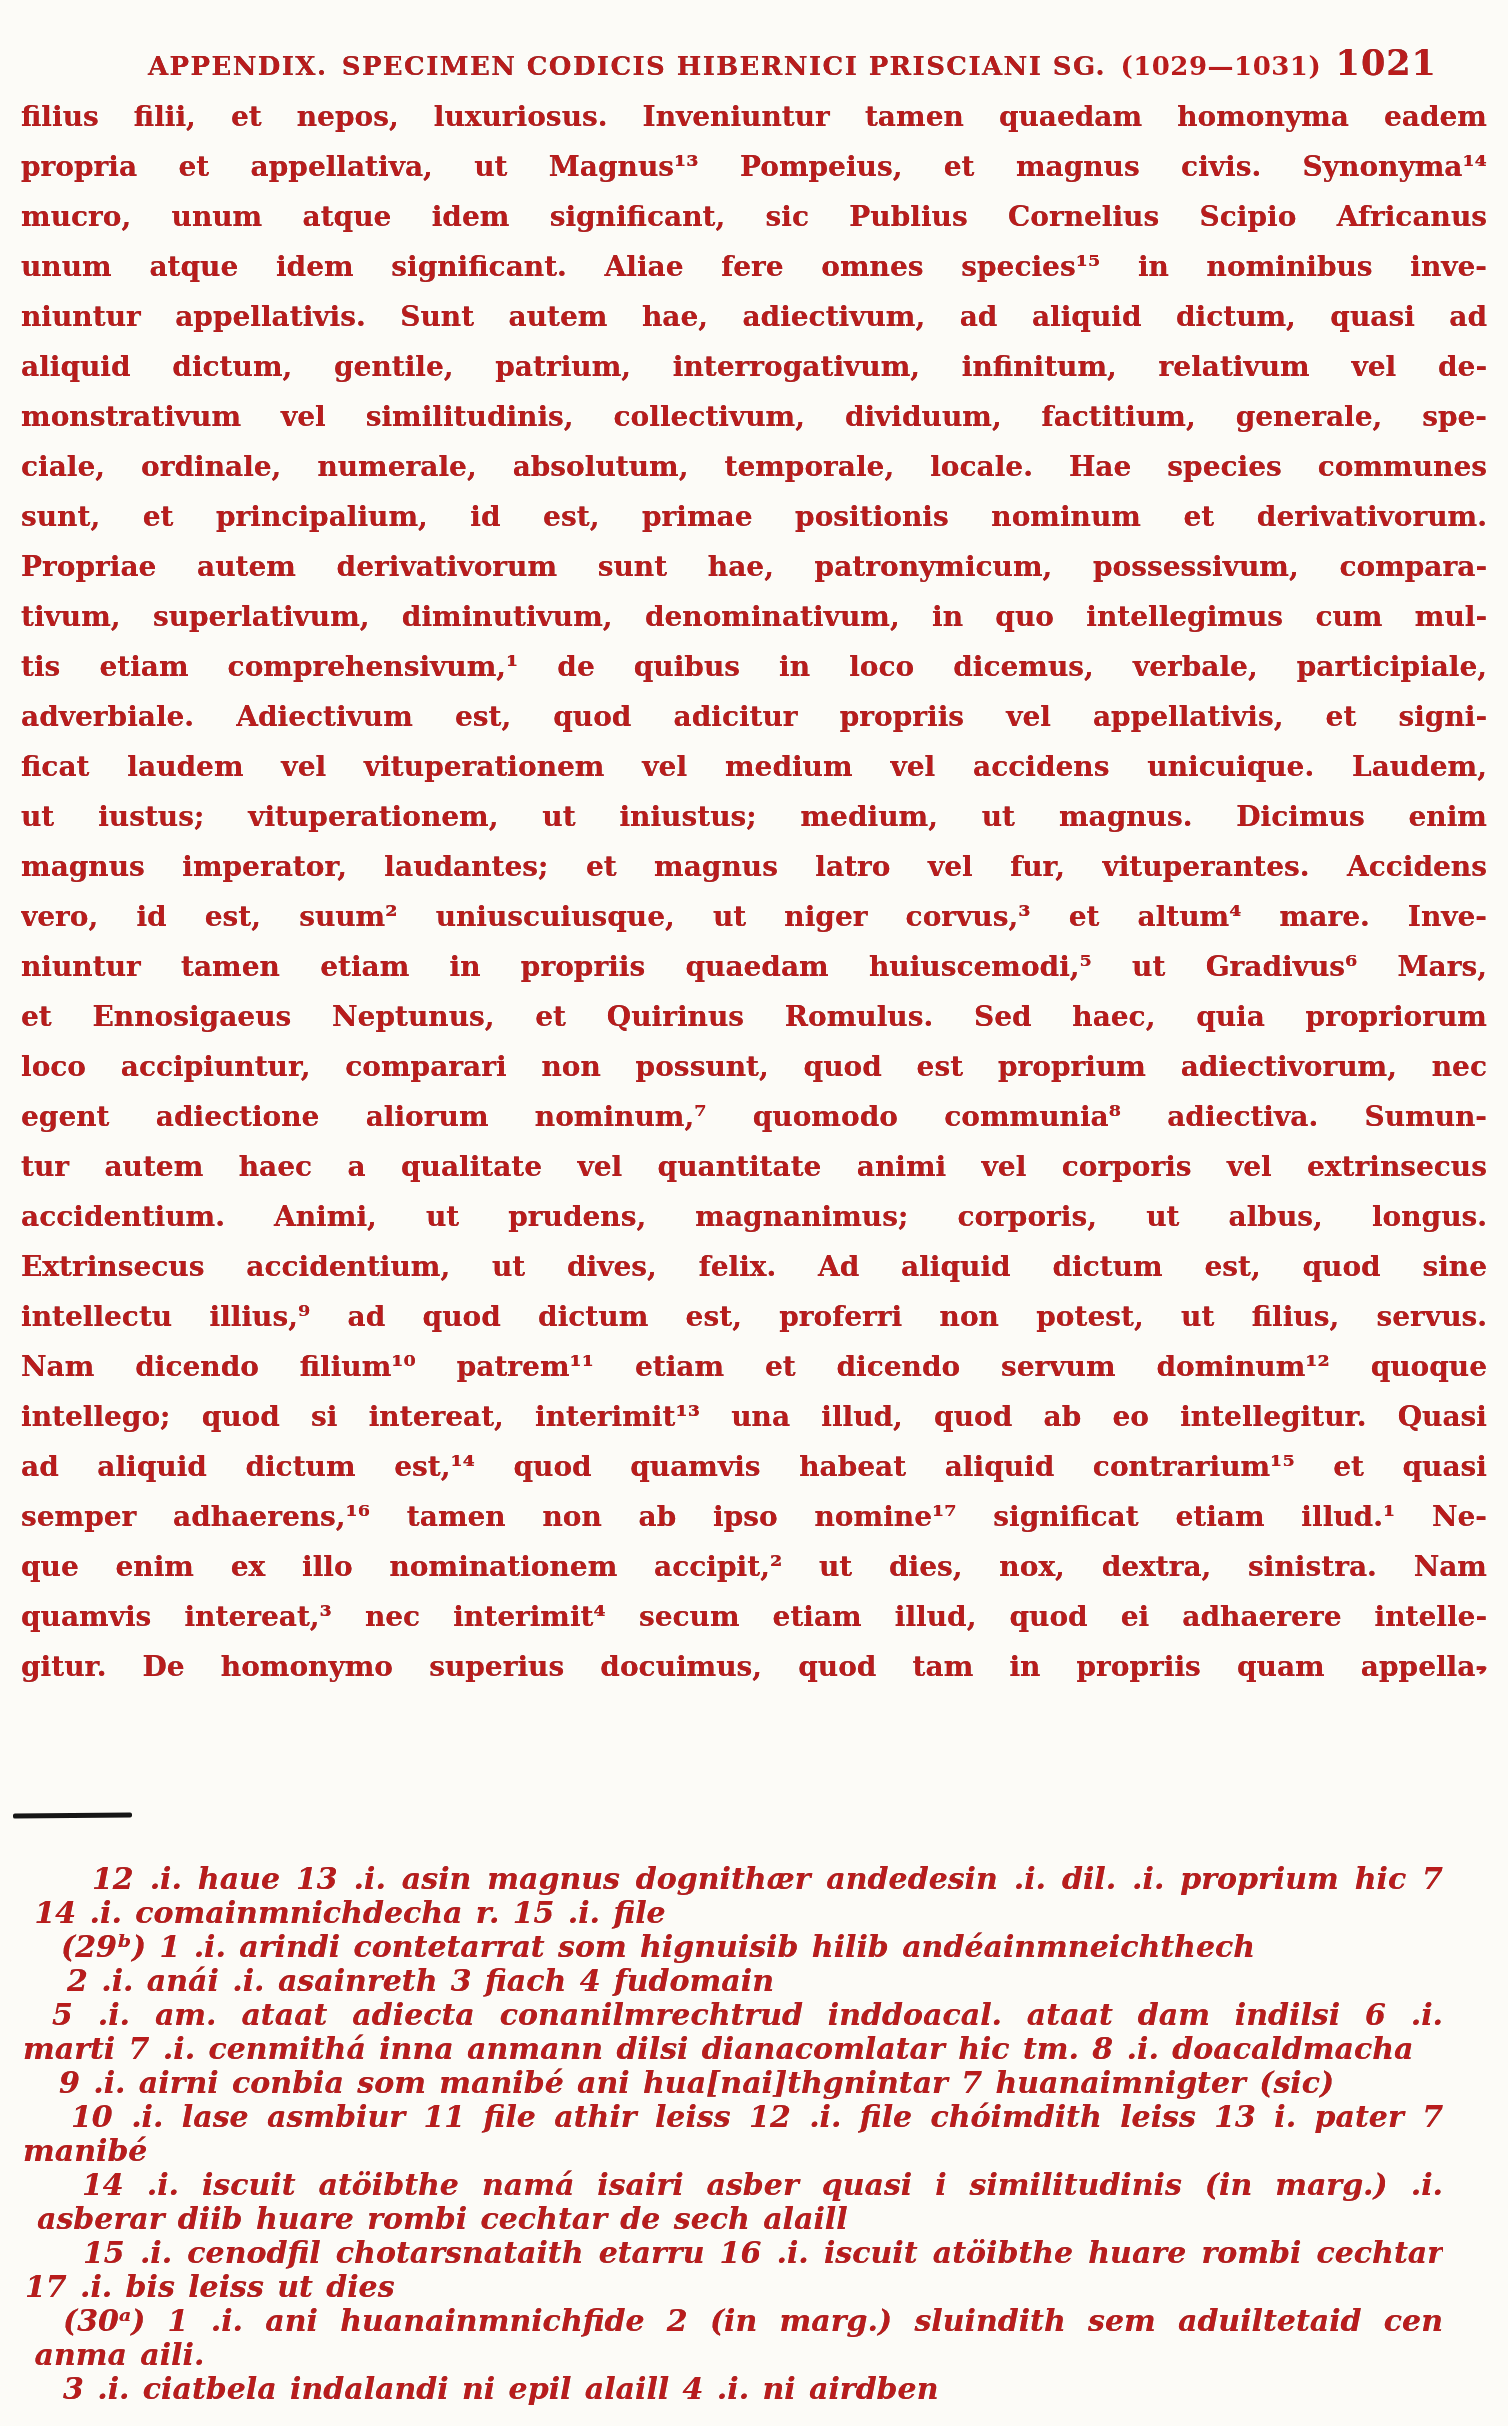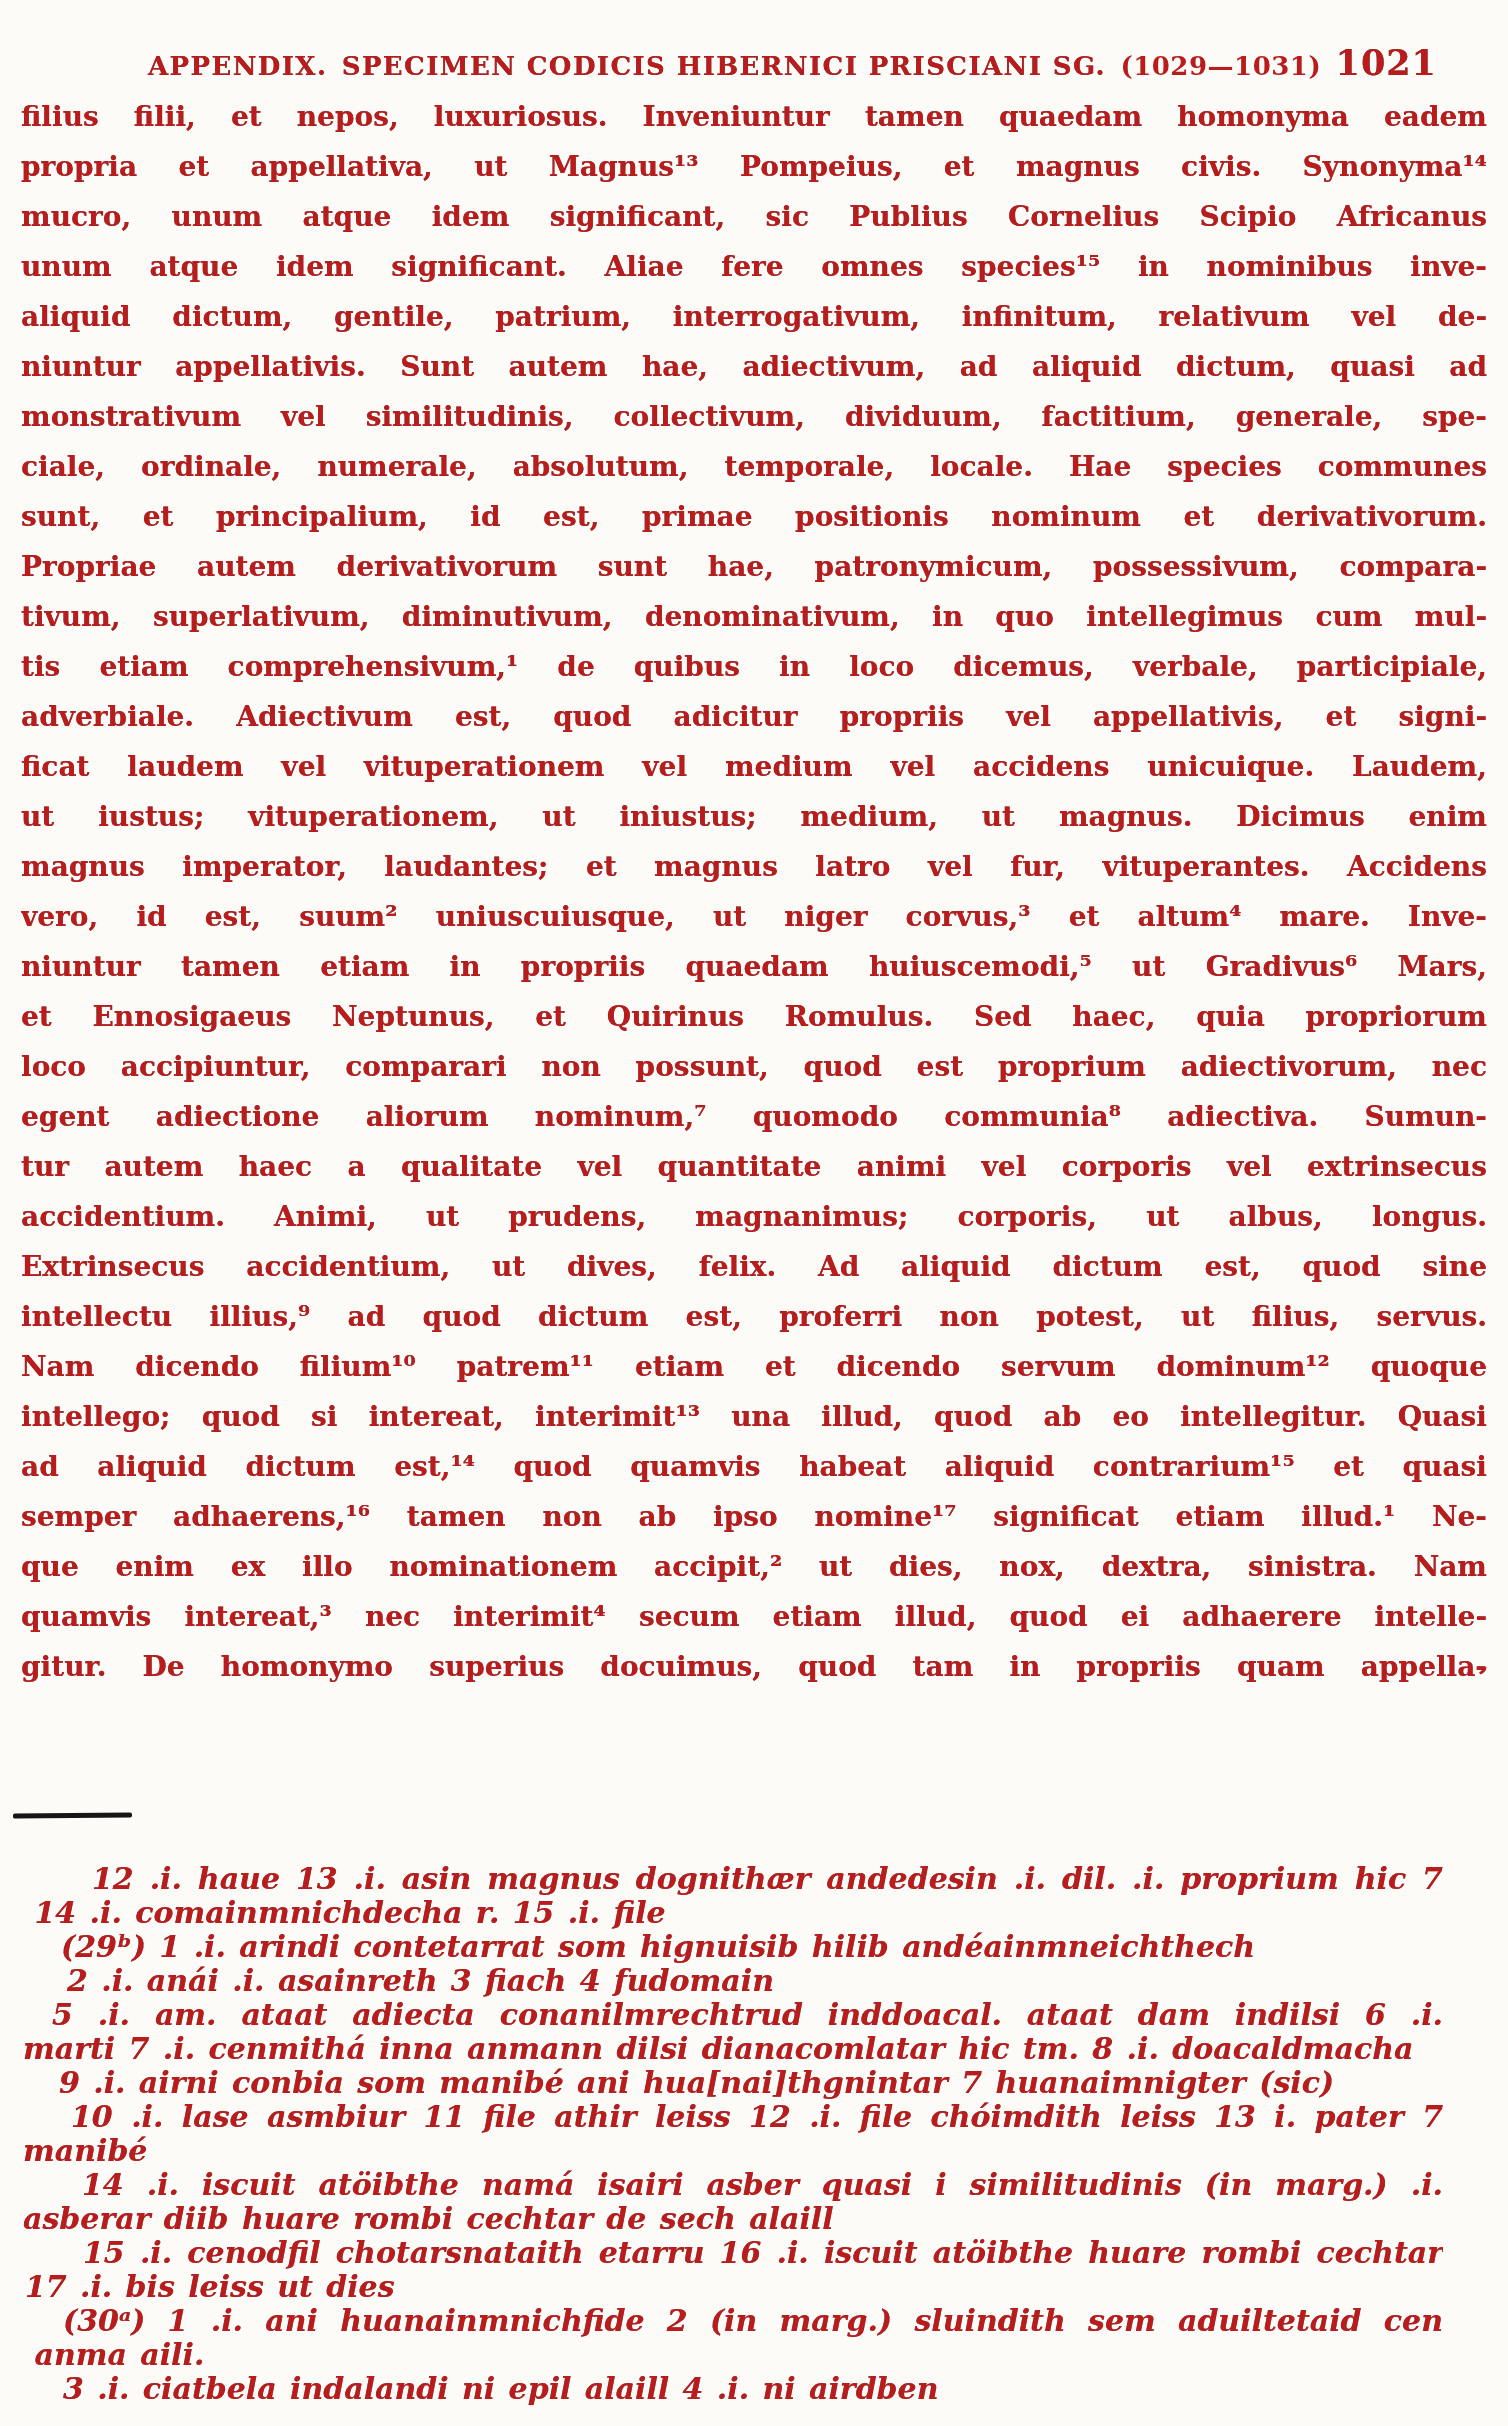--- a/index.html
+++ b/index.html
@@ -115,22 +115,22 @@
     <span class="caps">SPECIMEN CODICIS HIBERNICI PRISCIANI SG.</span>
     <span class="range">(1029—1031)</span>
     <span class="pageno">1021</span>
   </div>
 
   <div class="bodytext">
     <div class="ln">filius filii, et nepos, luxuriosus. Inveniuntur tamen quaedam homonyma eadem</div>
     <div class="ln">propria et appellativa, ut Magnus¹³ Pompeius, et magnus civis. Synonyma¹⁴</div>
     <div class="ln">mucro, unum atque idem significant, sic Publius Cornelius Scipio Africanus</div>
     <div class="ln">unum atque idem significant. Aliae fere omnes species¹⁵ in nominibus inve-</div>
+    <div class="ln">niuntur appellativis. Sunt autem hae, adiectivum, ad aliquid dictum, quasi ad</div>
     <div class="ln">aliquid dictum, gentile, patrium, interrogativum, infinitum, relativum vel de-</div>
-    <div class="ln">niuntur appellativis. Sunt autem hae, adiectivum, ad aliquid dictum, quasi ad</div>
     <div class="ln">monstrativum vel similitudinis, collectivum, dividuum, factitium, generale, spe-</div>
     <div class="ln">ciale, ordinale, numerale, absolutum, temporale, locale. Hae species communes</div>
     <div class="ln">sunt, et principalium, id est, primae positionis nominum et derivativorum.</div>
     <div class="ln">Propriae autem derivativorum sunt hae, patronymicum, possessivum, compara-</div>
     <div class="ln">tivum, superlativum, diminutivum, denominativum, in quo intellegimus cum mul-</div>
     <div class="ln">tis etiam comprehensivum,¹ de quibus in loco dicemus, verbale, participiale,</div>
     <div class="ln">adverbiale. Adiectivum est, quod adicitur propriis vel appellativis, et signi-</div>
     <div class="ln">ficat laudem vel vituperationem vel medium vel accidens unicuique. Laudem,</div>
     <div class="ln">ut iustus; vituperationem, ut iniustus; medium, ut magnus. Dicimus enim</div>
     <div class="ln">magnus imperator, laudantes; et magnus latro vel fur, vituperantes. Accidens</div>
@@ -158,21 +158,21 @@
     <div class="fn j" style="margin-left:69px">12 .i. haue 13 .i. asin magnus dognithær andedesin .i. dil. .i. proprium hic 7 doacal.</div>
     <div class="fn" style="margin-left:11.5px">14 .i. comainmnichdecha r. 15 .i. file</div>
     <div class="fn" style="margin-left:38px">(29ᵇ) 1 .i. arindi contetarrat som hignuisib hilib andéainmneichthech</div>
     <div class="fn" style="margin-left:44px">2 .i. anái .i. asainreth 3 fiach 4 fudomain</div>
     <div class="fn j" style="margin-left:29px">5 .i. am. ataat adiecta conanilmrechtrud inddoacal. ataat dam indilsi 6 .i. dorochair indilsi</div>
     <div class="fn" style="margin-left:0">marti 7 .i. cenmithá inna anmann dilsi dianacomlatar hic tm. 8 .i. doacaldmacha</div>
     <div class="fn" style="margin-left:36px">9 .i. airni conbia som manibé ani hua[nai]thgnintar 7 huanaimnigter (sic)</div>
     <div class="fn j" style="margin-left:48px">10 .i. lase asmbiur 11 file athir leiss 12 .i. file chóimdith leiss 13 i. pater 7 dominus .i.</div>
     <div class="fn" style="margin-left:0">manibé</div>
     <div class="fn j" style="margin-left:59px">14 .i. iscuit atöibthe namá isairi asber quasi i similitudinis (in marg.) .i. isquasi ad aliquid</div>
-    <div class="fn" style="margin-left:0">asberar diib huare rombi cechtar de sech alaill</div>
+    <div class="fn" style="margin-left:14px">asberar diib huare rombi cechtar de sech alaill</div>
     <div class="fn j" style="margin-left:60px">15 .i. cenodfil chotarsnataith etarru 16 .i. iscuit atöibthe huare rombi cechtar de sech alaill</div>
     <div class="fn" style="margin-left:1.9px">17 .i. bis leiss ut dies</div>
     <div class="fn j" style="margin-left:40px">(30ᵃ) 1 .i. ani huanainmnichfide 2 (in marg.) sluindith sem aduiltetaid cen fortacht ind-</div>
     <div class="fn" style="margin-left:11.5px">anma aili.</div>
     <div class="fn" style="margin-left:40px">3 .i. ciatbela indalandi ni epil alaill 4 .i. ni airdben</div>
   </div>
 
   <span class="stray">ʼ</span>
 
 </div>

